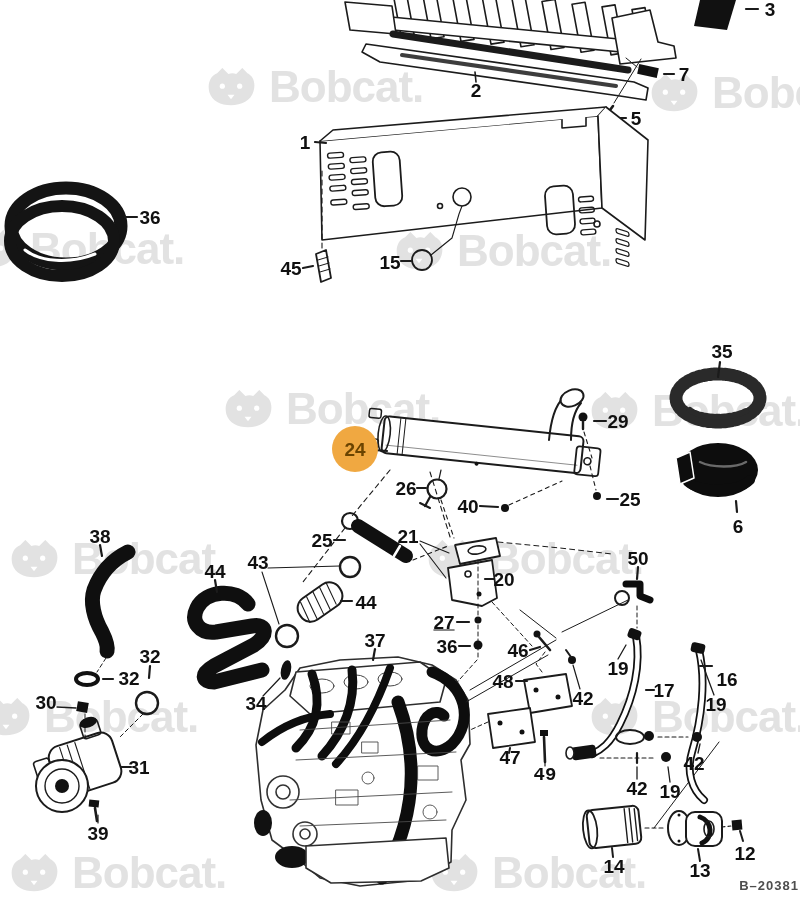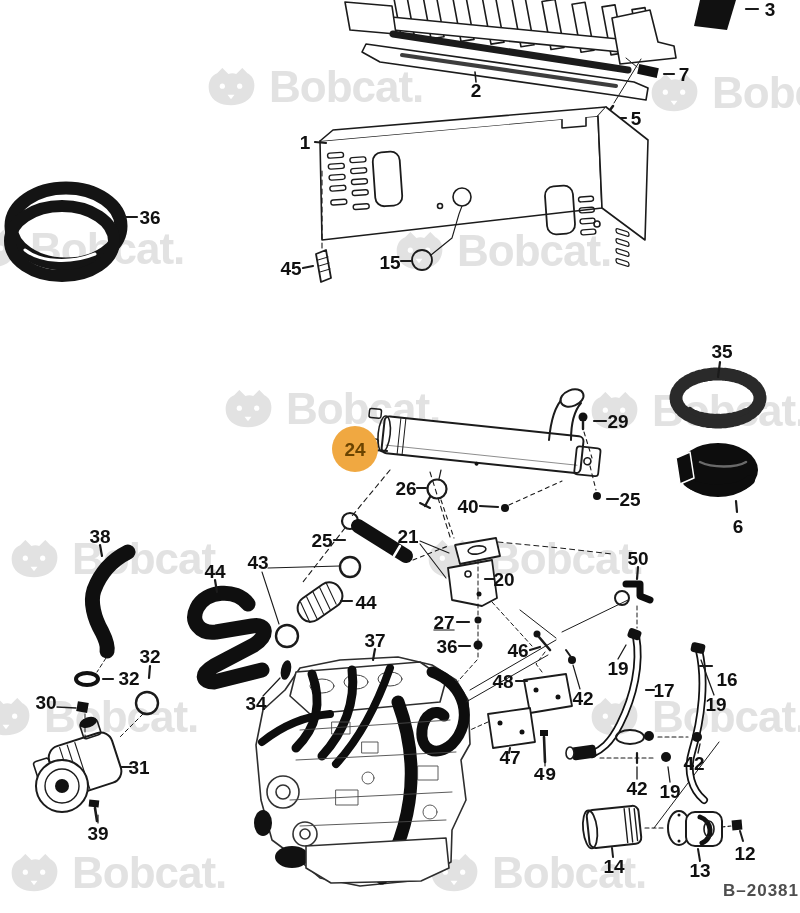--- a/index.html
+++ b/index.html
@@ -8,21 +8,21 @@
   .wm-layer{position:absolute;inset:0;z-index:0;margin-top:6px;}
   .wm{position:absolute;display:flex;align-items:center;gap:12px;color:#e2e2e2;
       font-size:44px;font-weight:bold;letter-spacing:-1px;white-space:nowrap;}
   .wm svg{width:52px;height:40px;flex:0 0 auto;}
   svg.art{position:absolute;left:0;top:0;z-index:1;}
   .callout-layer{position:absolute;inset:0;z-index:2;}
   .callout{position:absolute;transform:translate(-50%,-50%);font-weight:bold;
            font-size:19px;color:#101010;line-height:1;}
   .callout.hl{width:46px;height:46px;border-radius:50%;display:flex;align-items:center;
               justify-content:center;color:#6a4300;}
-  .code{position:absolute;right:1px;bottom:12px;z-index:2;font-size:17px;font-weight:bold;
+  .code{position:absolute;right:1px;bottom:20px;z-index:2;font-size:13px;font-weight:bold;
         color:#4e4e4e;letter-spacing:1px;}
 </style>
 </head>
 <body>
 
 <div class="stage">
 
   <div class="wm-layer">
       <div class="wm" style="left: 205px; top: 56px;">
         <svg viewBox="0 0 60 44" style="color:#e2e2e2">

